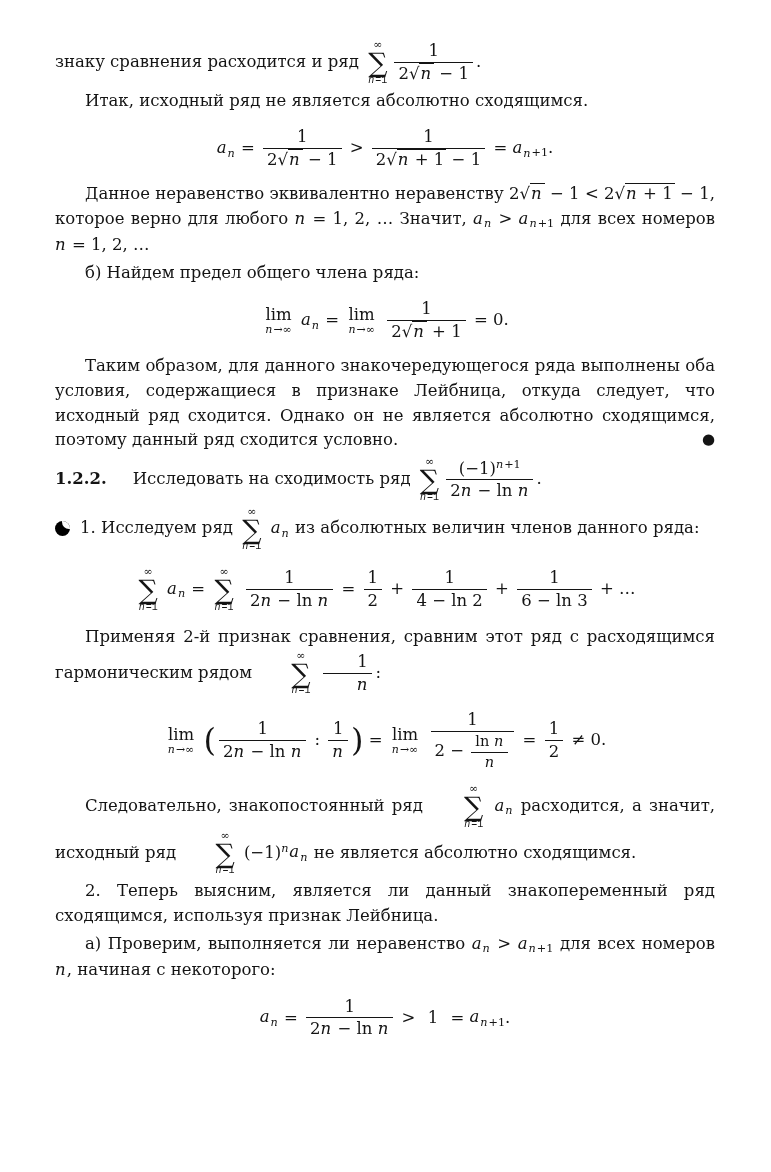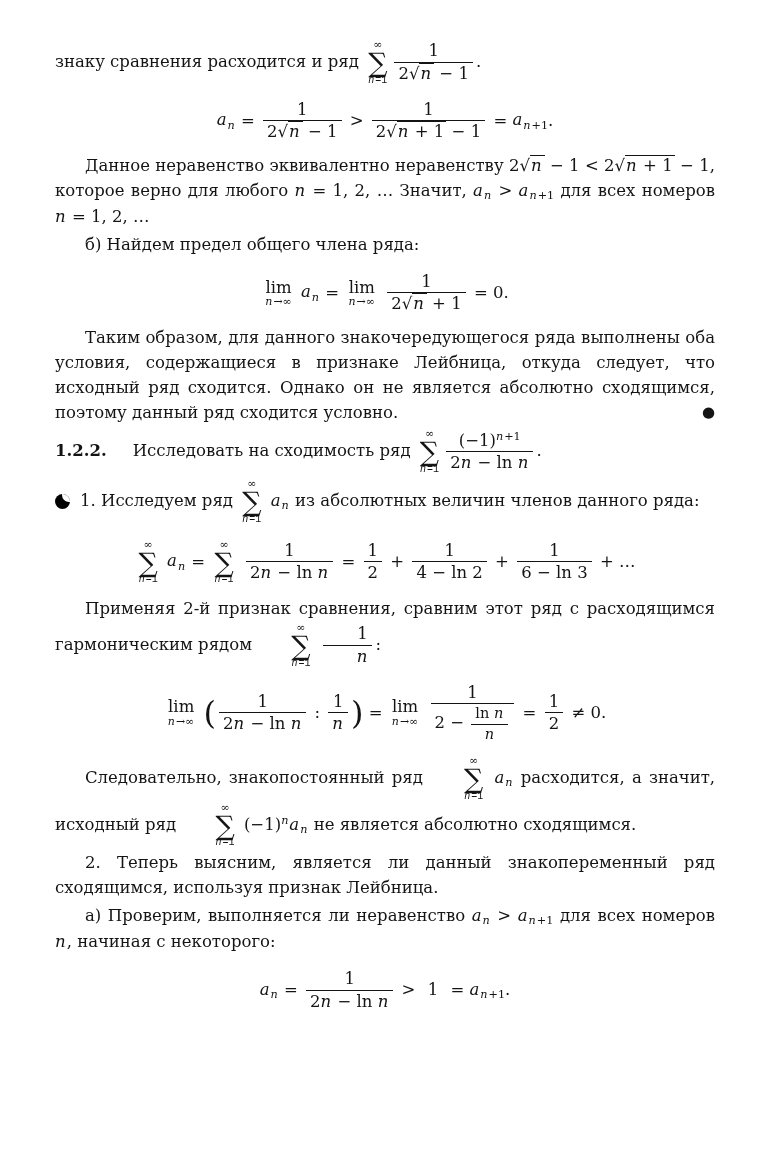--- a/index.html
+++ b/index.html
@@ -24,21 +24,21 @@
   i { font-style:italic; padding-right:1px; }
   sub { font-size:68%; vertical-align:-0.3em; }
   sup { font-size:68%; vertical-align:0.5em; }
 
   .sum { display:inline-flex; flex-direction:column; align-items:center;
          vertical-align:middle; line-height:1; margin:0 4px; }
   .st { font-size:11px; }
   .ss { font-size:27px; line-height:0.95; }
   .sb { font-size:10px; white-space:nowrap;font-family:Liberation Mono, monospace; }
 
-  .lim { display:inline-flex; flex-direction:column; align-items:flex-end;
+  .lim { display:inline-flex; flex-direction:column; align-items:center;
          vertical-align:middle; line-height:1.05; margin:0 4px; }
   .lt { font-size:16.5px; }
   .lb { font-size:11px; white-space:nowrap; }
 
   .frac { display:inline-block; vertical-align:middle; text-align:center;
           line-height:1.2; margin:0 3px; }
   .fn { display:block; padding:0 4px 1px; }
   .fd { display:block; border-top:1.2px solid #141414; padding:1px 4px 0; }
   .frac .frac { font-size:88%; margin:0 2px; }
 
@@ -64,20 +64,21 @@
 
 <div class="page">
   <main class="content">
 
     <p class="para">знаку сравнения расходится и ряд <span class="sum">
           <span class="st">∞</span>
           <span class="ss">∑</span>
           <span class="sb"><i>n</i>=1</span>
         </span><span class="frac"><span class="fn">1</span><span class="fd">2<span class="sqrt"><span class="sr">√</span><span class="sv"><i>n</i></span></span> − 1</span></span>.</p>
 
+    <p class="para ind">Итак, исходный ряд не является абсолютно сходящимся.</p>
 
 
 
     <div class="disp"><i>a</i><sub><i>n</i></sub> = <span class="frac"><span class="fn">1</span><span class="fd">2<span class="sqrt"><span class="sr">√</span><span class="sv"><i>n</i></span></span> − 1</span></span> &gt; <span class="frac"><span class="fn">1</span><span class="fd">2<span class="sqrt"><span class="sr">√</span><span class="sv"><i>n</i> + 1</span></span> − 1</span></span> = <i>a</i><sub><i>n</i>+1</sub>.</div>
 
     <p class="para ind">Данное неравенство эквивалентно неравенству 2<span class="sqrt"><span class="sr">√</span><span class="sv"><i>n</i></span></span> − 1 &lt; 2<span class="sqrt"><span class="sr">√</span><span class="sv"><i>n</i> + 1</span></span> − 1, которое верно для любого <i>n</i> = 1, 2, … Значит, <i>a</i><sub><i>n</i></sub> &gt; <i>a</i><sub><i>n</i>+1</sub> для всех номеров <i>n</i> = 1, 2, …</p>
 
     <p class="para ind">б) Найдем предел общего члена ряда:</p>
 
     <div class="disp"><span class="lim">

